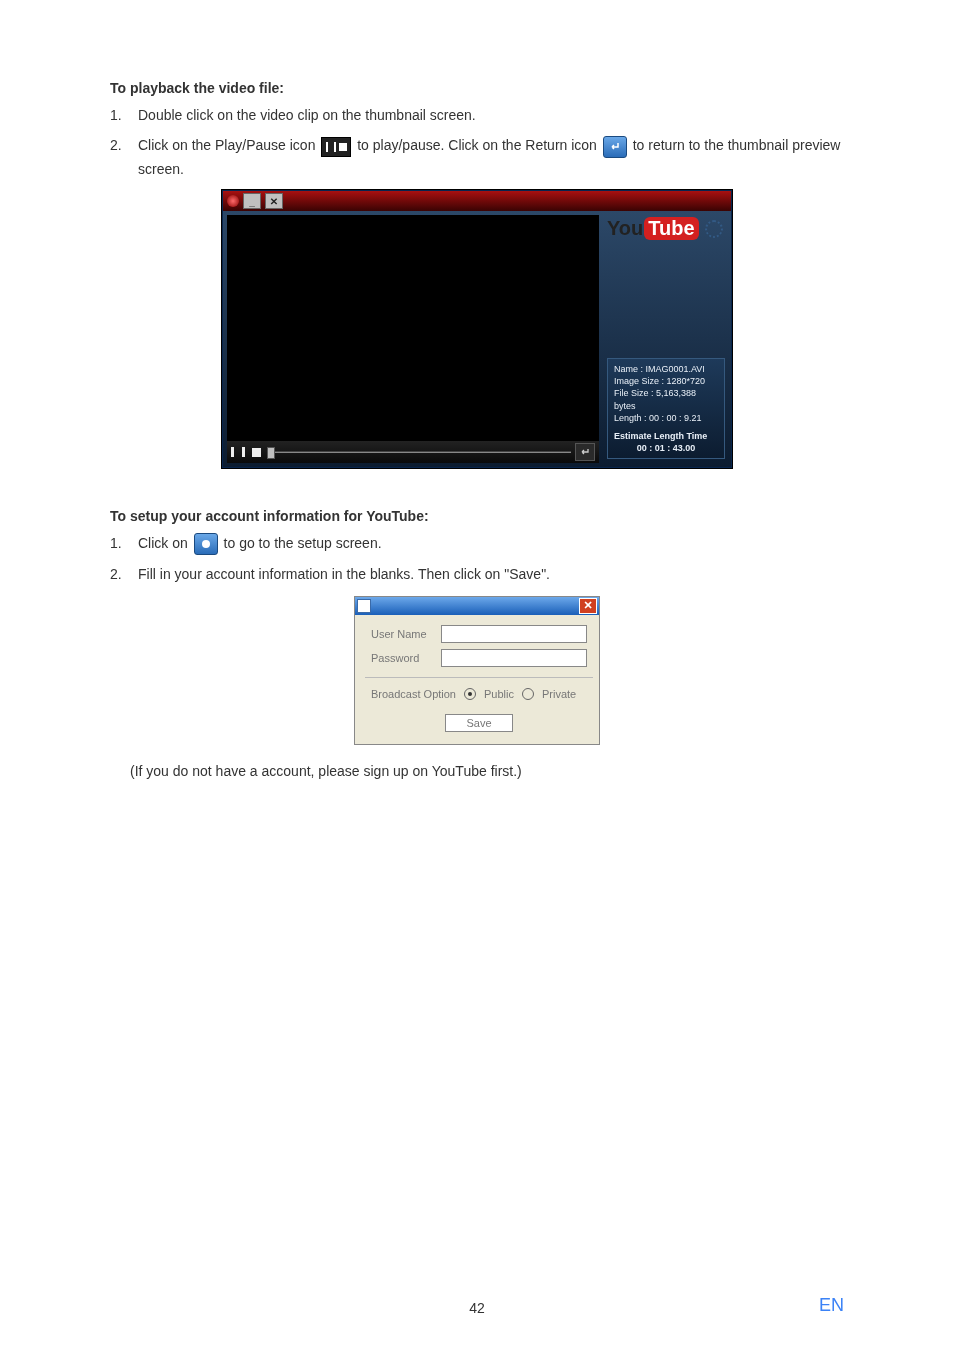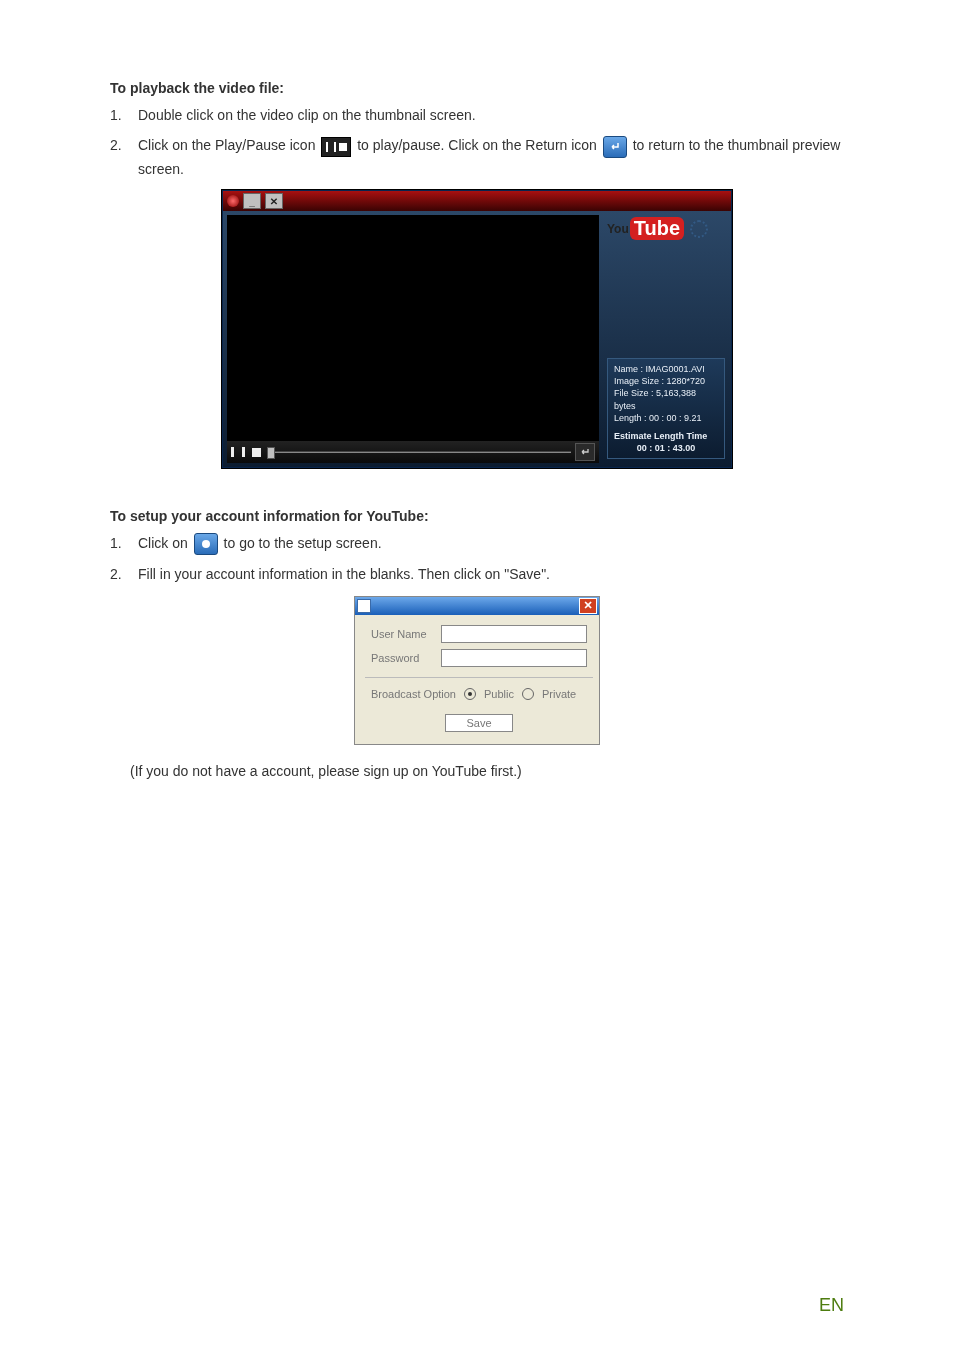--- a/index.html
+++ b/index.html
@@ -212,21 +212,21 @@
   align-items: center;
   gap: 6px;
 }
 .yt-logo {
   display: inline-flex;
   align-items: center;
   font-weight: bold;
 }
 .yt-you {
   color: #222;
-  font-size: 12px;
+  font-size: 20px;
   font-family: Arial, sans-serif;
   font-weight: 900;
 }
 .yt-tube {
   background: #d42020;
   color: #fff;
   font-size: 20px;
   font-weight: 900;
   padding: 0 4px;
   border-radius: 6px;
@@ -357,21 +357,21 @@
   display: flex;
   justify-content: center;
   font-size: 14px;
   color: #333;
 }
 .footer-lang {
   position: absolute;
   right: 110px;
   bottom: 34px;
   font-size: 18px;
-  color: #4d7c0f;
+  color: #3b82f6;
 }
 </style>
 </head>
 <body>
 
 <div class="page">
 
   <div class="heading">To playback the video file:</div>
 
   <div class="list-item">
@@ -487,15 +487,16 @@
         <span>Private</span>
       </div>
       <div class="save-row">
         <span class="save-btn">Save</span>
       </div>
     </div>
   </div>
 
   <div class="note">(If you do not have a account, please sign up on YouTube first.)</div>
 
+  <div class="footer">42</div>
   <div class="footer-lang">EN</div>
 
 </div>
 
 </body></html>

